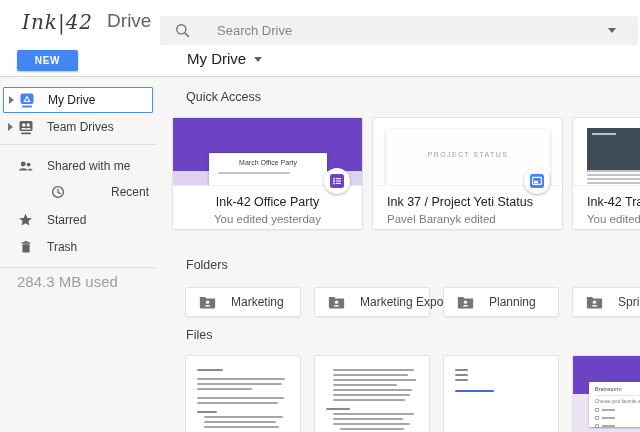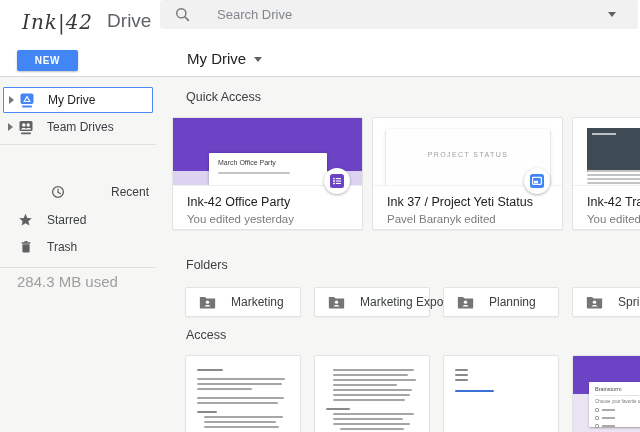--- a/index.html
+++ b/index.html
@@ -8,21 +8,21 @@
   .screen {
     position: relative; width: 640px; height: 432px; overflow: hidden;
     background: #f6f6f5; margin: 0 auto;
   }
 
   
   .topbar { position:absolute; top:0; left:0; right:0; height:77px; background:#ffffff; border-bottom:1px solid #d8d8d8; z-index:5; }
   .logo { position:absolute; left:22px; top:10px; display:flex; align-items:flex-start; }
   .logo-script { font-family:"DejaVu Serif", serif; font-style:italic; font-size:20px; color:#3a3a3a; letter-spacing:1px; }
   .logo-product { font-size:19px; color:#5f6368; margin-left:14px; }
-  .searchbar { position:absolute; left:160px; right:2px; top:0; height:29px; background:#f1f1f2; border-radius:3px; display:flex; align-items:center;justify-content:space-between; }
+  .searchbar { position:absolute; left:160px; right:2px; top:16px; height:29px; background:#f1f1f2; border-radius:3px; display:flex; align-items:center;justify-content:space-between; }
   .search-icon { margin-left:15px; display:flex; }
   .search-input { flex:1; border:none; outline:none; background:transparent; font-family:"Liberation Sans",sans-serif; font-size:13px; color:#3c4043; margin-left:27px; }
   .search-input::placeholder { color:#80868b; }
   .search-caret { width:0; height:0; border-left:4px solid transparent; border-right:4px solid transparent; border-top:5px solid #5f6368; margin-right:22px; }
   .new-btn { position:absolute; left:17px; top:50px; width:61px; height:21px; background:#4285f4; border:none; border-radius:2px; color:#ffffff; font-family:"Liberation Sans",sans-serif; font-size:10px; font-weight:bold; letter-spacing:0.8px; box-shadow:0 1px 2px rgba(0,0,0,0.25); cursor:pointer; }
   .loc-heading { position:absolute; left:187px; top:50px; display:flex; align-items:center; font-size:15px; color:#202124; font-weight:500; }
   .loc-caret { width:0; height:0; border-left:4px solid transparent; border-right:4px solid transparent; border-top:5px solid #5f6368; margin-left:8px; margin-top:2px; }
 
   
   .sidebar { position:absolute; top:77px; left:0; width:168px; bottom:0; }
@@ -149,20 +149,32 @@
             <path d="M2 9.6 c0-2 5.6-2 5.6 0 Z" fill="#ffffff"></path>
             <path d="M6.8 9.6 c0-2 5.4-2 5.4 0 Z" fill="#ffffff"></path>
             <rect x="2" y="12.6" width="10" height="1.6" rx="0.8" fill="#616161"></rect>
           </svg>
       </span>
       <span class="nav-label">Team Drives</span>
     </div>
 
     <div class="side-divider" style="top:67px;"></div>
 
+    <div class="nav-item" style="top:76px;">
+      <span class="nav-caret hidden"></span>
+      <span class="nav-ico">
+        <svg width="15" height="14" viewBox="0 0 15 14">
+            <circle cx="5.2" cy="5" r="2.4" fill="#616161"></circle>
+            <circle cx="10.6" cy="5.6" r="1.9" fill="#616161"></circle>
+            <path d="M1 11.6 c0-3 8.4-3 8.4 0 Z" fill="#616161"></path>
+            <path d="M9.6 11.6 c0.4-2.4 4.6-2.4 5 0 Z" fill="#616161"></path>
+          </svg>
+      </span>
+      <span class="nav-label">Shared with me</span>
+    </div>
 
     <div class="nav-item" style="top:102px;gap:32px;">
       <span class="nav-caret hidden"></span>
       <span class="nav-ico">
         <svg width="14" height="14" viewBox="0 0 14 14">
             <circle cx="7" cy="7" r="5.4" fill="none" stroke="#616161" stroke-width="1.3"></circle>
             <path d="M7 4 v3.3 l2.3 1.3" fill="none" stroke="#616161" stroke-width="1.2" stroke-linecap="round"></path>
           </svg>
       </span>
       <span class="nav-label">Recent</span>
@@ -192,21 +204,21 @@
 
     <div class="side-divider" style="top:190px;"></div>
 
     <div class="storage-text">284.3 MB used</div>
   </div>
 
   <div class="content">
 
     <div class="section-title st-qa">Quick Access</div>
 
-    <div class="card qa-card" style="left:2px;">
+    <div class="card qa-card" style="left:2px;text-align:center;">
       <div class="qa-thumb">
         <div class="purple-bg"></div>
         <div class="lavender-strip"></div>
         <div class="mini-form-card">
           <div class="mini-form-title">March Office Party</div>
           <span class="gap6"></span>
           <i class="ln lt" style="width:72%;"></i>
         </div>
       </div>
       <div class="badge">
@@ -299,21 +311,21 @@
       <span class="folder-ico">
         <svg width="17" height="14" viewBox="0 0 20 16">
             <path d="M1 2 h6 l2 2 h10 v10.5 a1 1 0 0 1 -1 1 h-16 a1 1 0 0 1 -1 -1 Z" fill="#757575"></path>
             <circle cx="10" cy="8.2" r="2" fill="#ffffff"></circle>
             <path d="M6.6 13.4 c0-2.6 6.8-2.6 6.8 0 Z" fill="#ffffff"></path>
           </svg>
       </span>
       <span class="folder-label">Spring '</span>
     </div>
 
-    <div class="section-title st-files">Access</div>
+    <div class="section-title st-files">Files</div>
 
     <div class="card file-card" style="left:15px;">
       <div class="doc-body">
         <i class="ln dk" style="width:28%;"></i>
         <span class="gap4"></span>
         <i class="ln" style="width:96%;"></i>
         <i class="ln" style="width:92%;"></i>
         <i class="ln" style="width:60%;"></i>
         <span class="gap4"></span>
         <i class="ln" style="width:95%;"></i>

